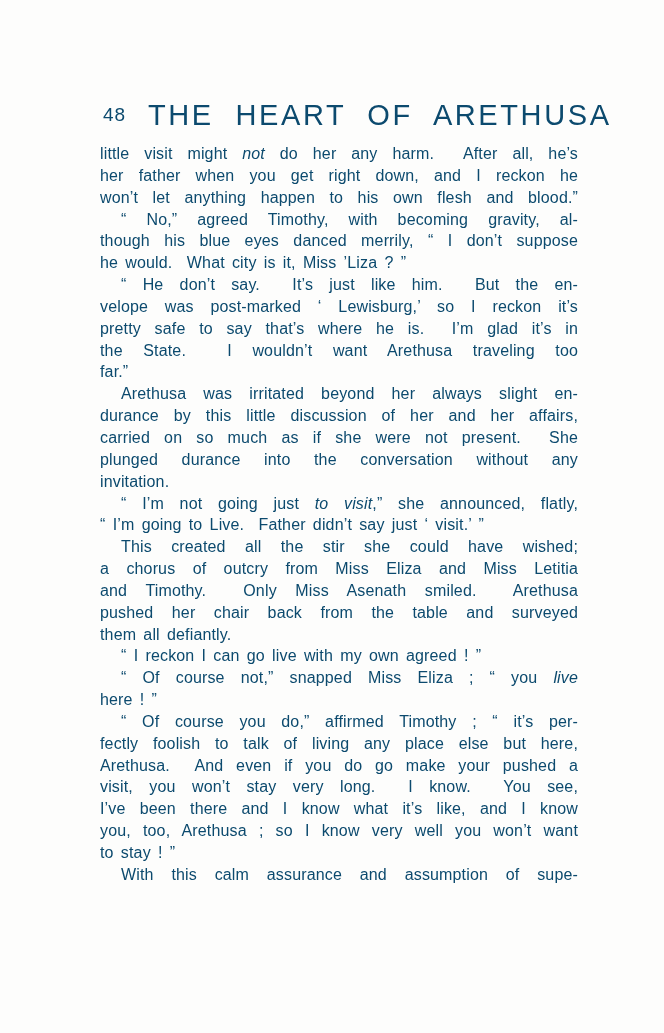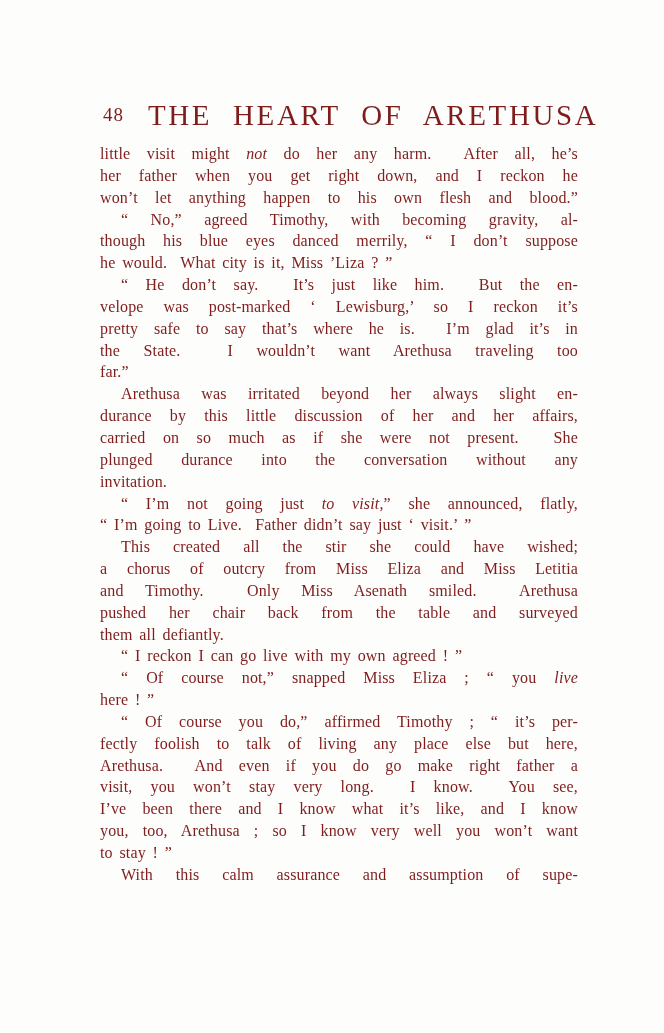--- a/index.html
+++ b/index.html
@@ -5,22 +5,22 @@
   html, body {
     margin: 0;
     padding: 0;
     background: #fdfdfc;
   }
   .page {
     position: relative;
     width: 664px;
     height: 924px;
     background: #fdfdfc;
-    font-family: Liberation Serif, serif;
-    color: #7f1d1d;
+    font-family: Liberation Sans, sans-serif;
+    color: #0c4a6e;
     overflow: hidden;
   }
   .running-head {
     position: absolute;
     top: 99px;
     left: 100px;
     width: 478px;
     height: 30px;
   }
   .page-number {
@@ -91,20 +91,20 @@
       <div class="text-line j ind"><span>This created all the stir she could have wished;</span></div>
       <div class="text-line j"><span>a chorus of outcry from Miss Eliza and Miss Letitia</span></div>
       <div class="text-line j"><span>and Timothy.  Only Miss Asenath smiled.  Arethusa</span></div>
       <div class="text-line j"><span>pushed her chair back from the table and surveyed</span></div>
       <div class="text-line"><span>them all defiantly.</span></div>
       <div class="text-line ind"><span>“ I reckon I can go live with my own agreed ! ”</span></div>
       <div class="text-line j ind"><span>“ Of course not,” snapped Miss Eliza ; “ you </span><span class="it">live</span></div>
       <div class="text-line"><span>here ! ”</span></div>
       <div class="text-line j ind"><span>“ Of course you do,” affirmed Timothy ; “ it’s per-</span></div>
       <div class="text-line j"><span>fectly foolish to talk of living any place else but here,</span></div>
-      <div class="text-line j"><span>Arethusa.  And even if you do go make right father a</span></div>
+      <div class="text-line j"><span>Arethusa.  And even if you do go make your pushed a</span></div>
       <div class="text-line j"><span>visit, you won’t stay very long.  I know.  You see,</span></div>
       <div class="text-line j"><span>I’ve been there and I know what it’s like, and I know</span></div>
       <div class="text-line j"><span>you, too, Arethusa ; so I know very well you won’t want</span></div>
       <div class="text-line"><span>to stay ! ”</span></div>
       <div class="text-line j ind"><span>With this calm assurance and assumption of supe-</span></div>
     </div>
 </div>
 
 </body></html>

